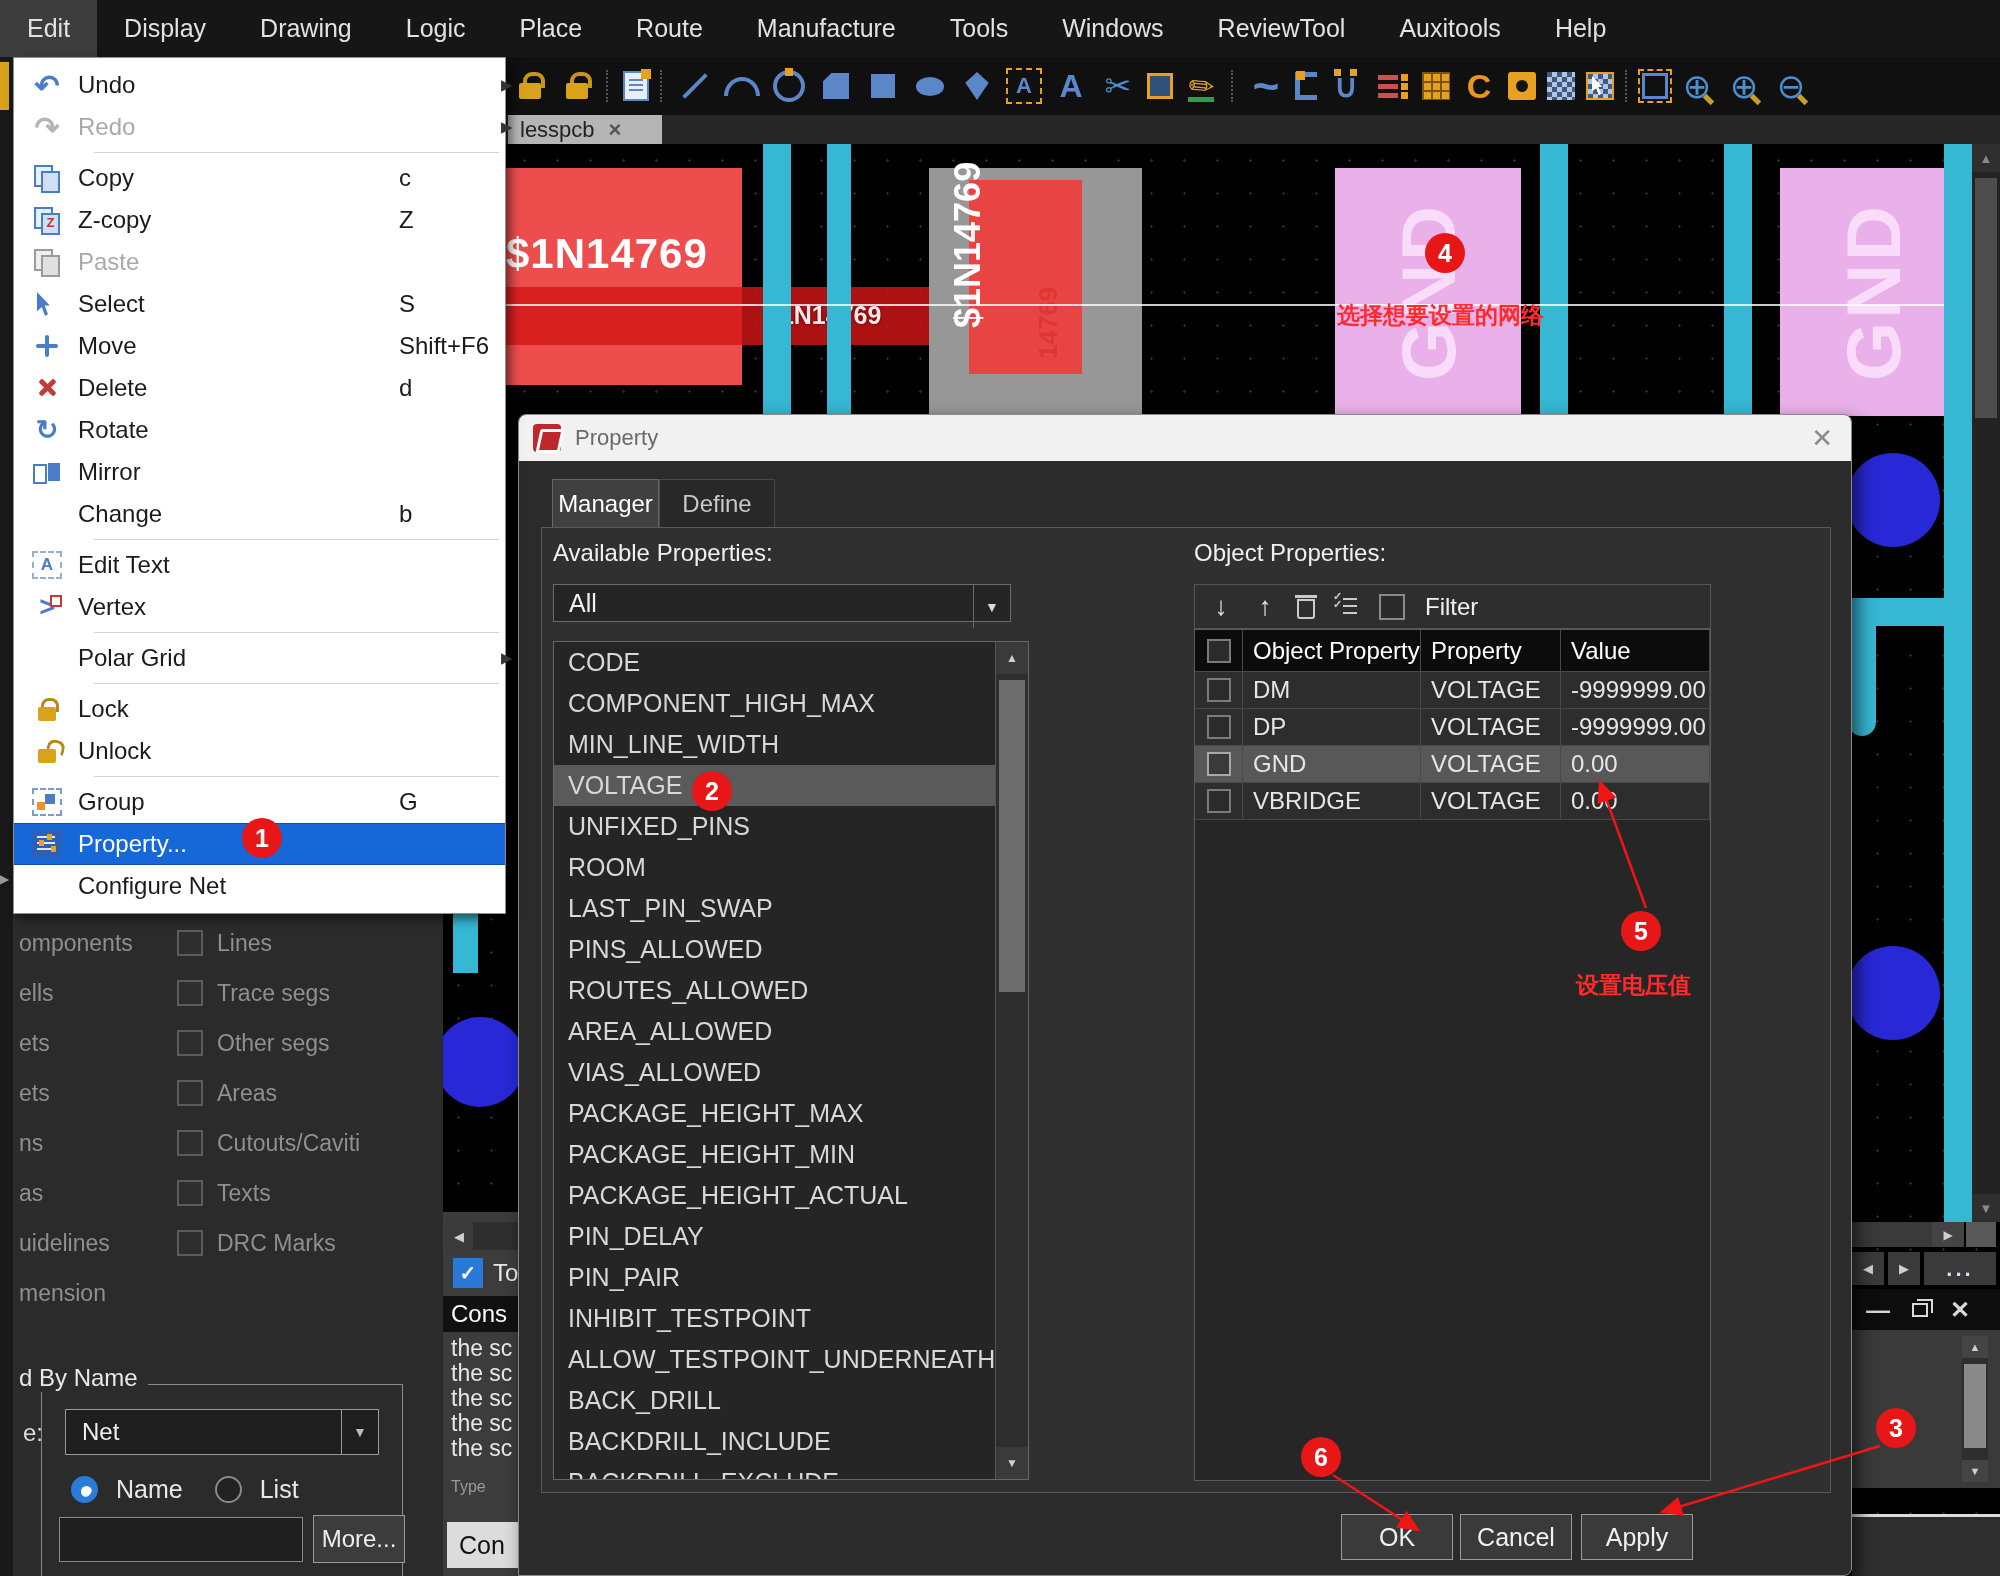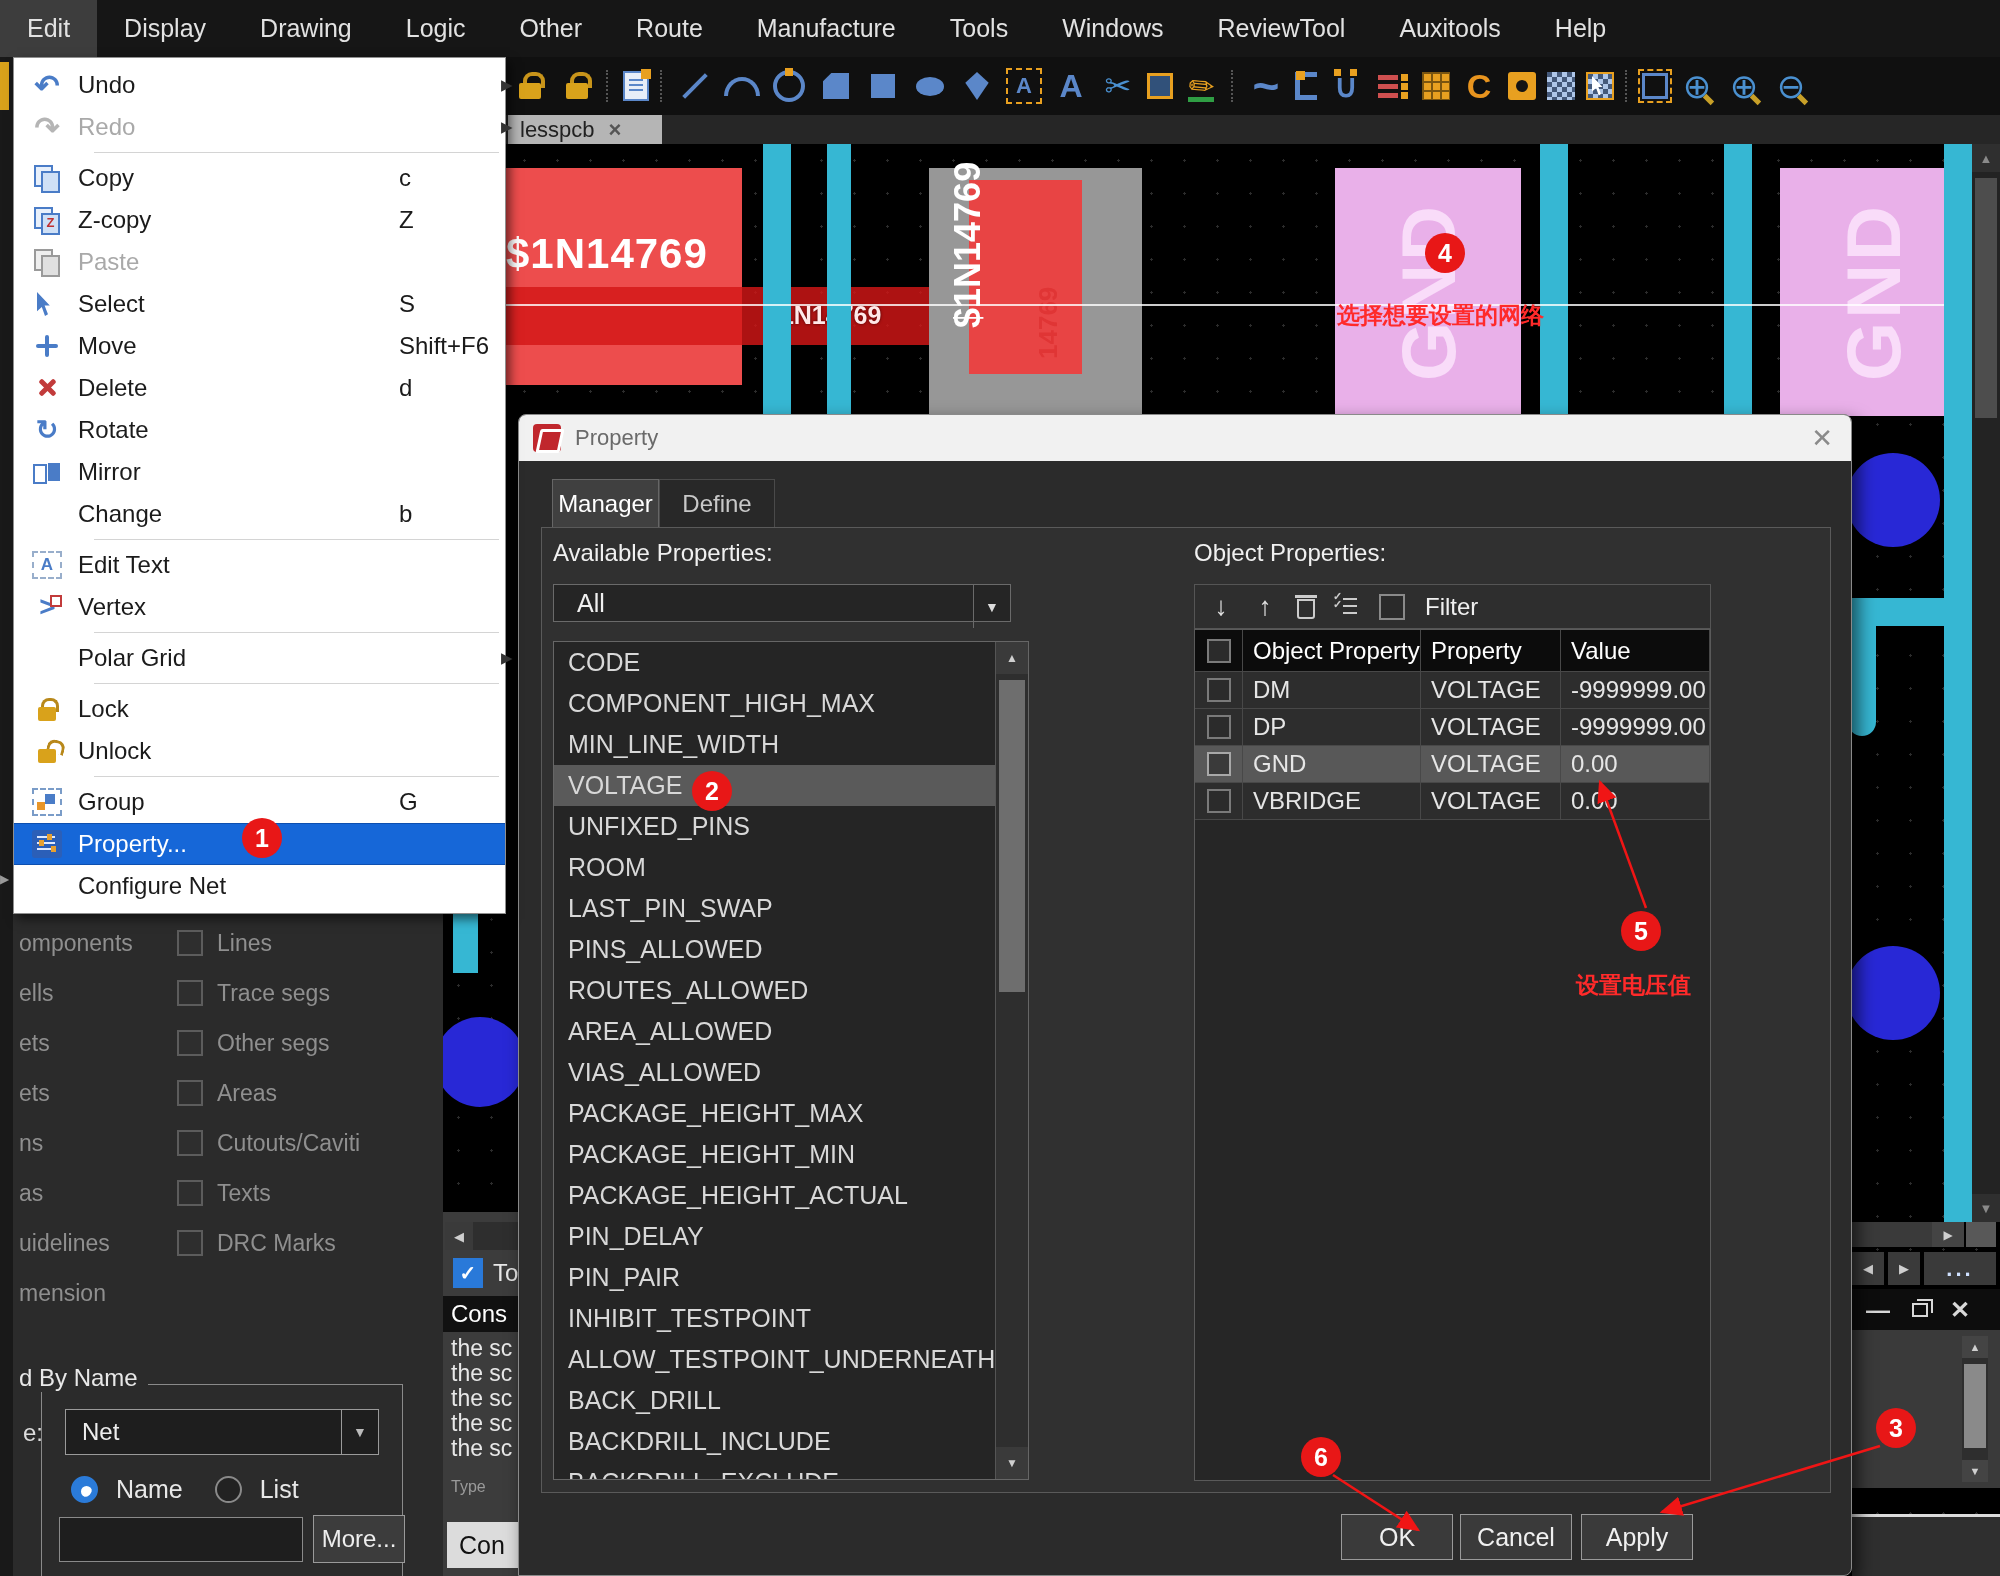--- a/index.html
+++ b/index.html
@@ -185,21 +185,21 @@
   .dlg-logo::before { content:""; position:absolute; left:5px; top:5px; width:18px; height:18px; border:3px solid #fff; border-radius:2px; transform:skewX(-12deg); }
   .dlg-title .t { color:#6a6a6a; font-size:22px; }
   .dlg-close { position:absolute; right:18px; top:8px; color:#8a8a8a; font-size:26px; }
   .dlg-tab { position:absolute; top:64px; height:48px; display:flex; align-items:center; justify-content:center; font-size:24px; }
   .dlg-tab.active { left:33px; width:107px; background:#404040; color:#fff; border:1px solid #666; border-bottom:none; z-index:2; }
   .dlg-tab.inactive { left:140px; width:116px; background:#282828; color:#c8c8c8; border:1px solid #4a4a4a; border-bottom:none; }
   .dlg-page { position:absolute; left:22px; top:112px; width:1290px; height:966px; background:#303030; border:1px solid #5a5a5a; }
   .ap-label, .op-label { position:absolute; top:124px; color:#f0f0f0; font-size:24px; }
   .ap-label { left:34px; }
   .op-label { left:675px; }
-  .ap-combo { position:absolute; left:34px; top:169px; width:458px; height:38px; background:#252525; border:1px solid #6a6a6a; color:#f0f0f0; font-size:25px; display:flex; align-items:center; padding-left:23px; }
+  .ap-combo { position:absolute; left:34px; top:169px; width:458px; height:38px; background:#252525; border:1px solid #6a6a6a; color:#f0f0f0; font-size:25px; display:flex; align-items:center; padding-left:15px; }
   .ap-combo .ab { position:absolute; right:0; top:0; width:37px; height:43px; border-left:1px solid #6a6a6a; display:flex; align-items:center; justify-content:center; color:#ddd; font-size:14px; }
   .ap-list { position:absolute; left:34px; top:226px; width:476px; height:839px; background: #252525; border:1px solid #666; overflow:hidden; }
   .ap-item { height:41px; color:#d8d8d8; font-size:25px; display:flex; align-items:center; padding-left:14px; white-space:nowrap; }
   .ap-item.sel { background:#5a5a5a; }
   .ap-sb { position:absolute; right:0; top:0; width:33px; height:837px; background:#2e2e2e; border-left:1px solid #555; }
   .ap-sb .a { position:absolute; left:0; width:32px; height:32px; background:#3a3a3a; color:#cfcfcf; font-size:12px; display:flex; align-items:center; justify-content:center; }
   .ap-sb .thumb { position:absolute; left:3px; top:38px; width:26px; height:312px; background:#6e6e6e; }
   .op-toolbar { position:absolute; left:675px; top:169px; width:517px; height:45px; background:#2e2e2e; border:1px solid #555; display:flex; align-items:center; gap:20px; padding-left:14px; }
   .ob { position:relative; width:24px; height:26px; display:flex; align-items:center; justify-content:center; color:#e0e0e0; font-size:26px; font-weight:bold; }
   .ob-trash { width:18px; height:20px; border:2px solid #ccc; border-radius:0 0 3px 3px; margin-top:5px; }
@@ -266,21 +266,21 @@
       <div class="thumb"></div>
       <div class="a" style="bottom:0;">▼</div>
     </div>
   </div>
 
   <div class="menubar abs" id="menubar">
       <div class="mbitem active">Edit</div>
       <div class="mbitem">Display</div>
       <div class="mbitem">Drawing</div>
       <div class="mbitem">Logic</div>
-      <div class="mbitem">Other</div>
+      <div class="mbitem">Place</div>
       <div class="mbitem">Route</div>
       <div class="mbitem">Manufacture</div>
       <div class="mbitem">Tools</div>
       <div class="mbitem">Windows</div>
       <div class="mbitem">ReviewTool</div>
       <div class="mbitem">Auxitools</div>
       <div class="mbitem">Help</div>
     </div>
   <div class="toolbar abs" id="toolbar">
       <div class="tbicon tb-lock"></div>

